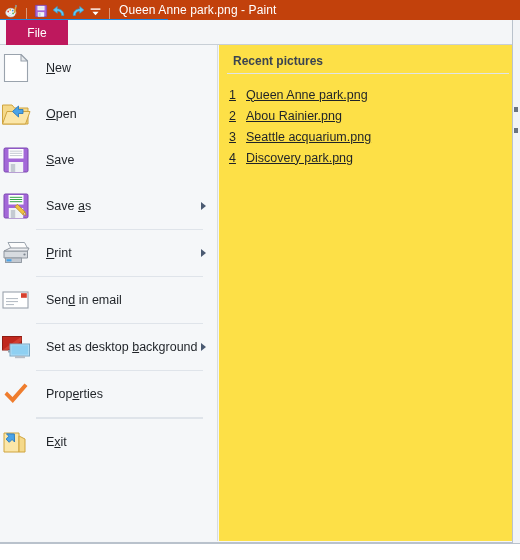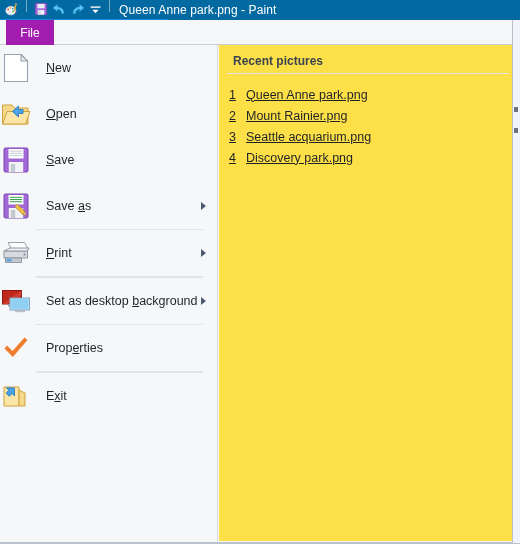--- a/index.html
+++ b/index.html
@@ -13,22 +13,22 @@
   #app {
     position: relative;
     width: 520px; height: 560px;
     background: #ffffff;
   }
 
   
   .titlebar {
     position: absolute; left: 0; top: 0;
     width: 520px; height: 20px;
-    background: #0369a1;
-    display: flex; align-items: flex-start;
+    background: #c2410c;
+    display: flex; align-items: flex-end;
     padding: 0 0 0 3px;
     box-sizing: border-box;
   }
   .tb-icon {
     width: 18px; height: 18px;
     display: inline-flex; align-items: center; justify-content: center;
     flex: 0 0 auto;
     position: relative;
   }
   .tb-sep {
@@ -54,22 +54,22 @@
   
   .ribbonstrip {
     position: absolute; left: 0; top: 20px;
     width: 520px; height: 25px;
     background: #f4f6f8;
     border-bottom: 1px solid #c8cfd6;
     box-sizing: border-box;
   }
   .file-tab {
     position: absolute; left: 6px; top: 20px;
-    width: 48px; height: 25px;
-    background: #a21caf;
+    width: 62px; height: 25px;
+    background: #be185d;
     color: #ffffff;
     font-size: 12px;
     display: flex; align-items: center; justify-content: center;
     box-sizing: border-box;
   }
 
   
   .menupanel {
     position: absolute; left: 0; top: 45px;
     width: 520px; height: 498px;
@@ -329,20 +329,34 @@
           </svg>
         </span>
         <span class="lbl">
           <span class="u">P</span><span>rint</span>
         </span>
         <span class="arrow"></span>
       </div>
       <div class="sep"></div>
 
 
+      <div class="mi">
+        <span class="ic">
+          <svg width="30" height="24" viewBox="0 0 30 24">
+            <rect x="2" y="4" width="25" height="16" fill="#ffffff" stroke="#9aa3ad" stroke-width="1.1"></rect>
+            <rect x="5" y="10" width="12" height="1.1" fill="#b8bfc7"></rect>
+            <rect x="5" y="13" width="12" height="1.1" fill="#b8bfc7"></rect>
+            <rect x="5" y="16" width="8" height="1.1" fill="#b8bfc7"></rect>
+            <rect x="20" y="5.2" width="5.8" height="4.6" fill="#d8412f"></rect>
+          </svg>
+        </span>
+        <span class="lbl">
+          <span>Sen</span><span class="u">d</span><span> in email</span>
+        </span>
+      </div>
       <div class="sep"></div>
 
       <div class="mi">
         <span class="ic">
           <svg width="30" height="26" viewBox="0 0 30 26">
             <rect x="1.5" y="2.5" width="19" height="13.5" fill="#c0281e" stroke="#8e1c14" stroke-width="1"></rect>
             <path d="M1.5 16 L20.5 2.5 L20.5 7 L7 16 Z" fill="#d8493a" opacity="0.7"></path>
             <rect x="7" y="16" width="8" height="2.5" fill="#9aa3ad"></rect>
             <rect x="9" y="10" width="19.5" height="12" fill="#bfe3f7" stroke="#7aa7c4" stroke-width="1"></rect>
             <rect x="10.3" y="11.2" width="17" height="9.5" fill="#8fd0f2"></rect>
@@ -389,21 +403,21 @@
       <div class="rp-head">Recent pictures</div>
       <div class="rp-headline"></div>
 
       <div class="rp-list">
         <div class="rp-item">
           <span class="rp-num">1</span>
           <span class="rp-name">Queen Anne park.png</span>
         </div>
         <div class="rp-item">
           <span class="rp-num">2</span>
-          <span class="rp-name">Mount Rainier.png</span>
+          <span class="rp-name">Abou Rainier.png</span>
         </div>
         <div class="rp-item">
           <span class="rp-num">3</span>
           <span class="rp-name">Seattle acquarium.png</span>
         </div>
         <div class="rp-item">
           <span class="rp-num">4</span>
           <span class="rp-name">Discovery park.png</span>
         </div>
       </div>

